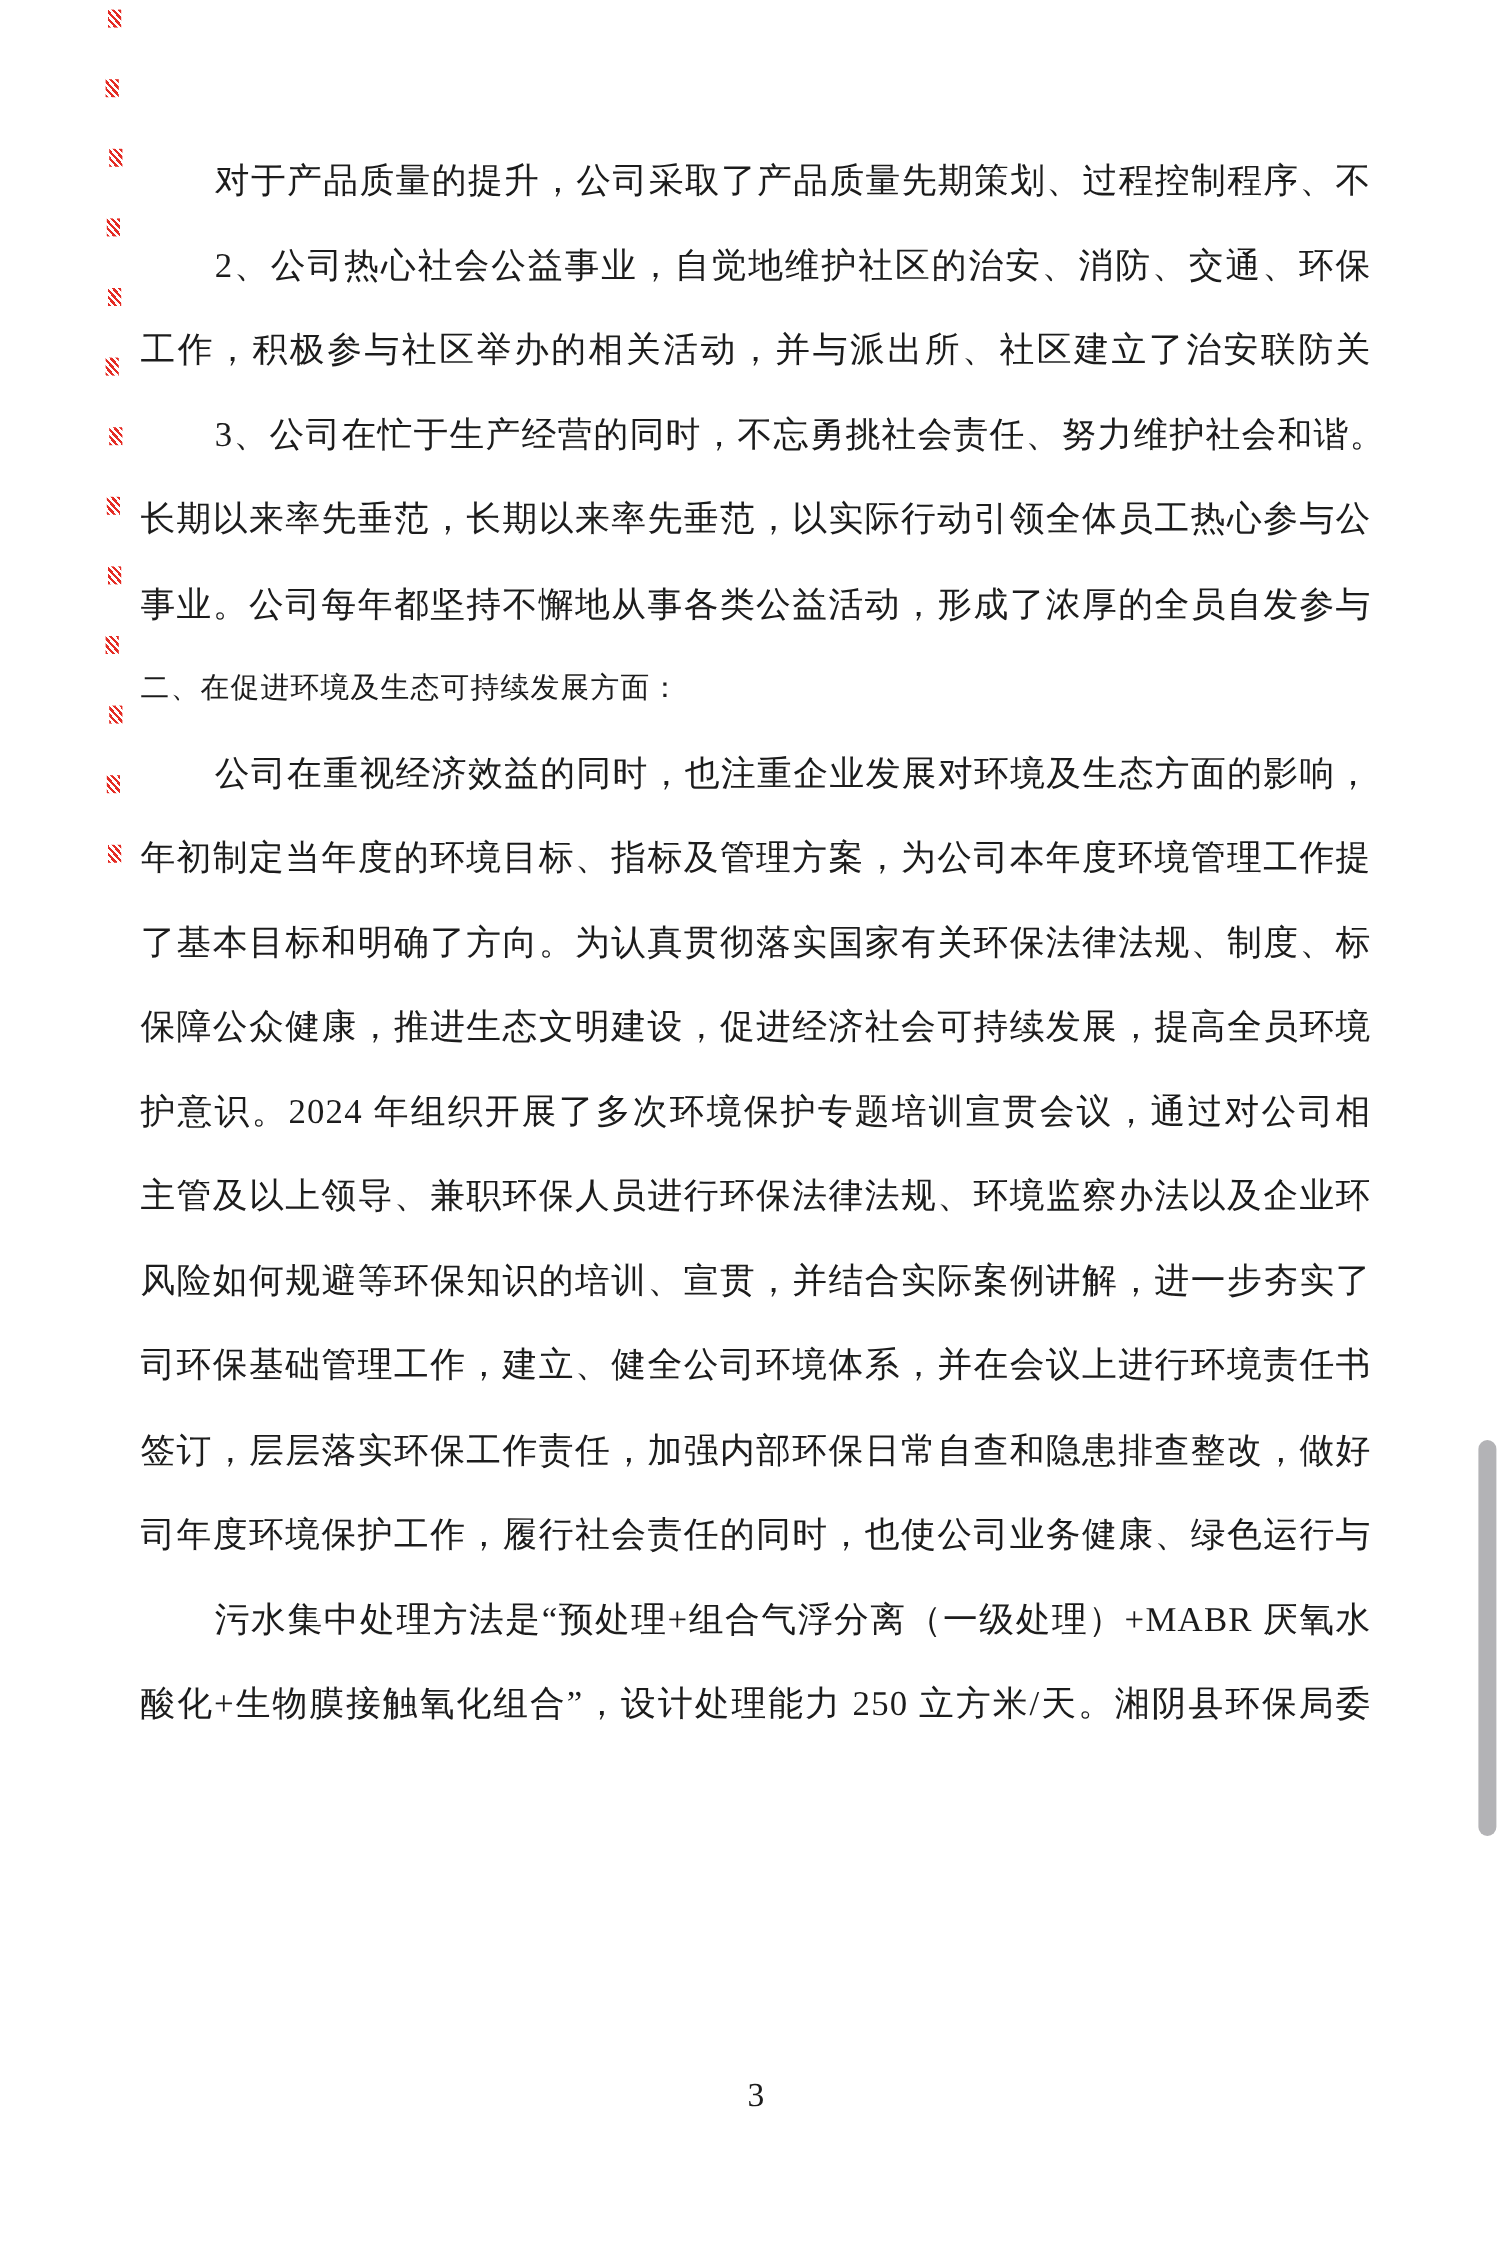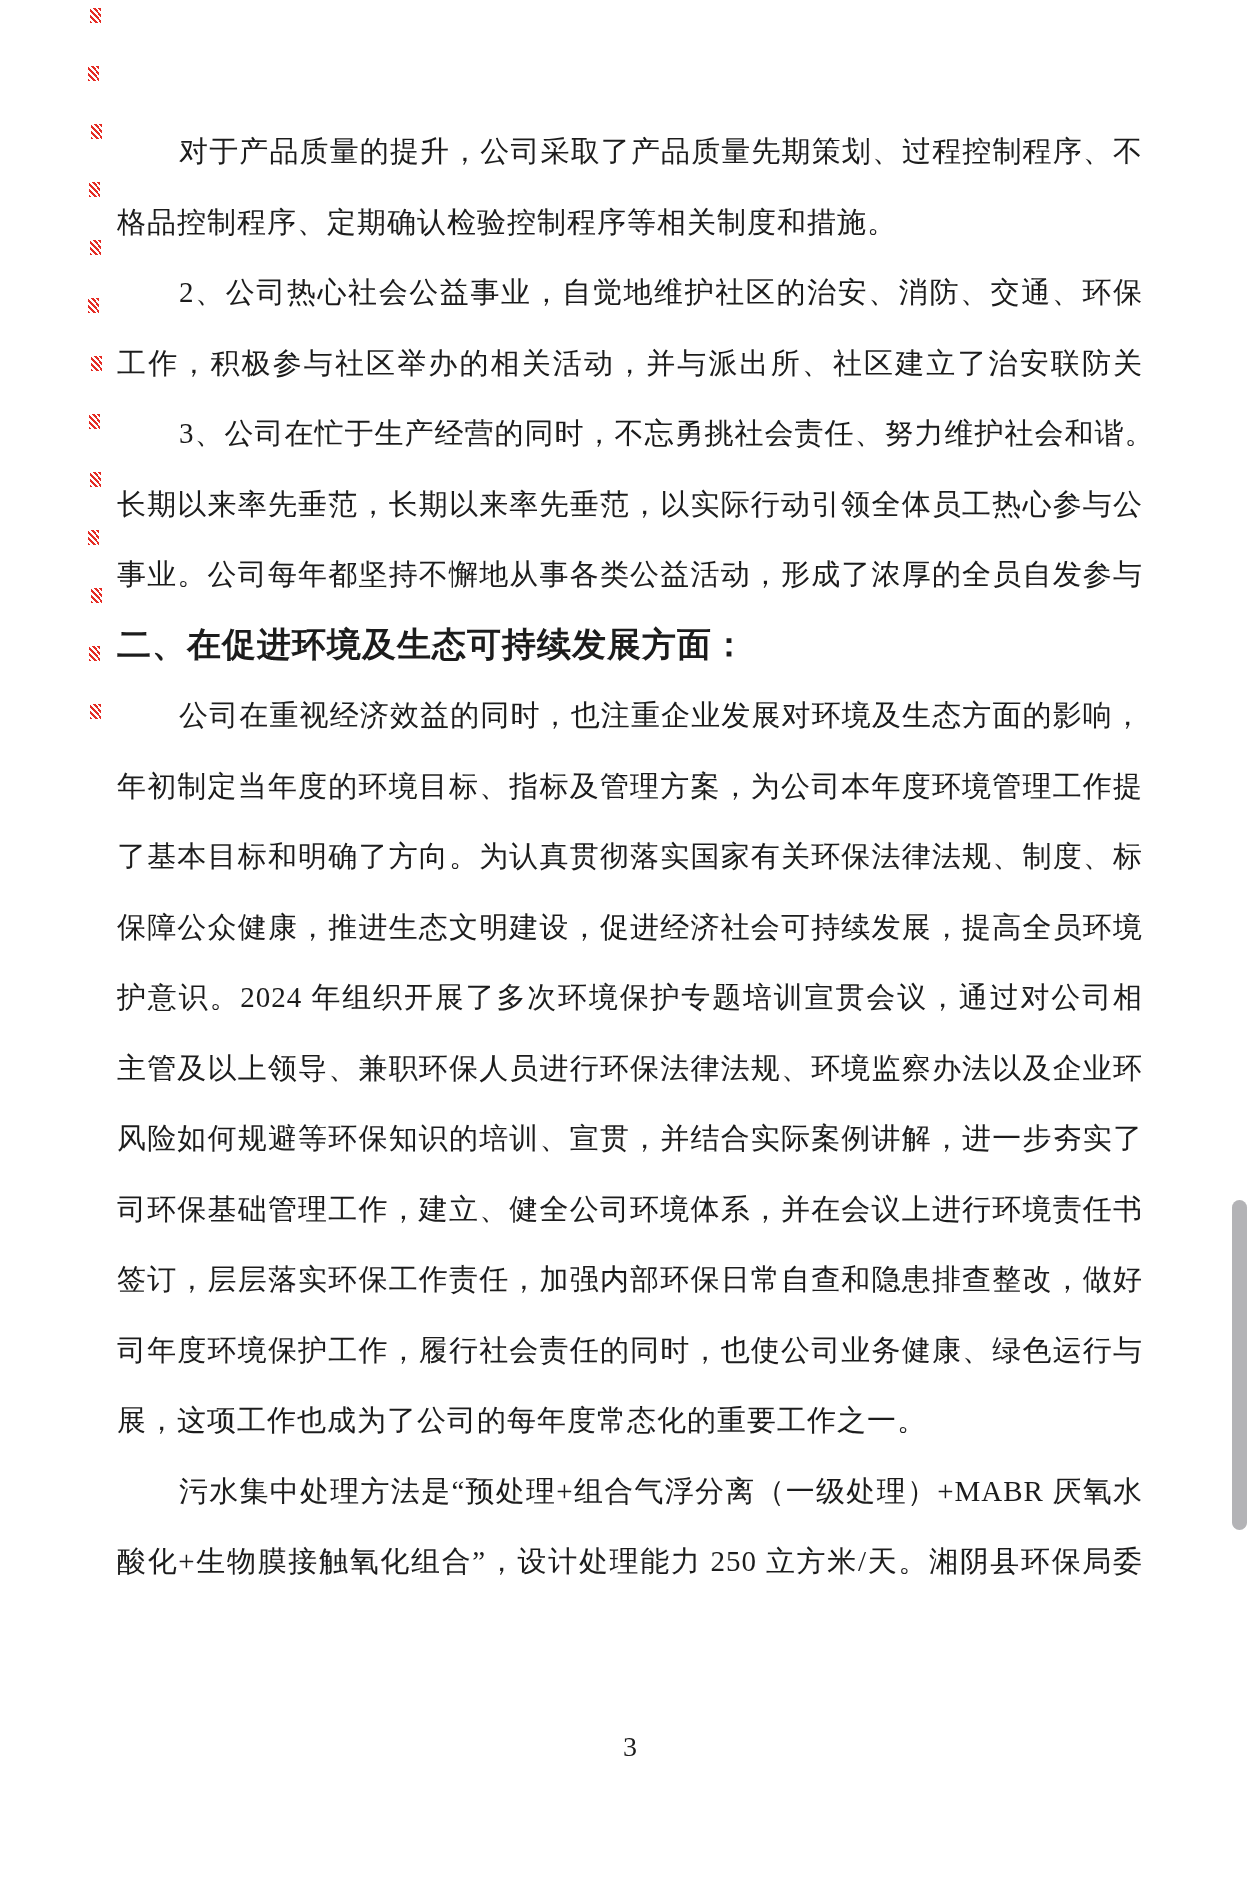--- a/index.html
+++ b/index.html
@@ -35,21 +35,21 @@
   }
   .line.fill {
     text-align: justify;
     text-align-last: justify;
     text-justify: inter-character;
     white-space: normal;
     overflow: hidden;
     height: 70.5px;
   }
   .line.indent { text-indent: 62px; }
-  .line.head   { font-weight: bold; font-size: 34px; }
+  .line.head   { font-weight: normal; font-size: 24px; }
   .page-number {
     position: absolute;
     left: 0; top: 1712px;
     width: 1260px;
     height: 70px;
     line-height: 70px;
     text-align: center;
     font-size: 28px;
     color: #1c1c1c;
   }
@@ -99,38 +99,36 @@
   <span class="rmark"></span>
   <span class="rmark"></span>
   <span class="rmark"></span>
   <span class="rmark"></span>
   <span class="rmark"></span>
   <span class="rmark"></span>
   <span class="rmark"></span>
 
   <div class="textblock">
     <div class="line indent fill">对于产品质量的提升，公司采取了产品质量先期策划、过程控制程序、不合</div>
-    <div class="line">格品控制程序、定期确认检验控制程序等相关制度和措施。</div>
     <div class="line indent fill">2、公司热心社会公益事业，自觉地维护社区的治安、消防、交通、环保等</div>
     <div class="line fill">工作，积极参与社区举办的相关活动，并与派出所、社区建立了治安联防关系，</div>
     <div class="line indent">3、公司在忙于生产经营的同时，不忘勇挑社会责任、努力维护社会和谐。</div>
     <div class="line fill">长期以来率先垂范，长期以来率先垂范，以实际行动引领全体员工热心参与公益</div>
     <div class="line fill">事业。公司每年都坚持不懈地从事各类公益活动，形成了浓厚的全员自发参与公</div>
     <div class="line head">二、在促进环境及生态可持续发展方面：</div>
     <div class="line indent fill">公司在重视经济效益的同时，也注重企业发展对环境及生态方面的影响，每</div>
     <div class="line fill">年初制定当年度的环境目标、指标及管理方案，为公司本年度环境管理工作提出</div>
     <div class="line fill">了基本目标和明确了方向。为认真贯彻落实国家有关环保法律法规、制度、标准，</div>
     <div class="line fill">保障公众健康，推进生态文明建设，促进经济社会可持续发展，提高全员环境保</div>
     <div class="line fill">护意识。2024 年组织开展了多次环境保护专题培训宣贯会议，通过对公司相关</div>
     <div class="line fill">主管及以上领导、兼职环保人员进行环保法律法规、环境监察办法以及企业环境</div>
     <div class="line fill">风险如何规避等环保知识的培训、宣贯，并结合实际案例讲解，进一步夯实了公</div>
     <div class="line fill">司环保基础管理工作，建立、健全公司环境体系，并在会议上进行环境责任书的</div>
     <div class="line fill">签订，层层落实环保工作责任，加强内部环保日常自查和隐患排查整改，做好公</div>
     <div class="line fill">司年度环境保护工作，履行社会责任的同时，也使公司业务健康、绿色运行与发</div>
-    <div class="line">展，这项工作也成为了公司的每年度常态化的重要工作之一。</div>
     <div class="line indent fill">污水集中处理方法是“预处理+组合气浮分离（一级处理）+MABR 厌氧水解</div>
     <div class="line fill">酸化+生物膜接触氧化组合”，设计处理能力 250 立方米/天。湘阴县环保局委托</div>
   </div>
 
   <div class="page-number">3</div>
 
   <div class="scrollbar-thumb"></div>
 
 </div>
 

